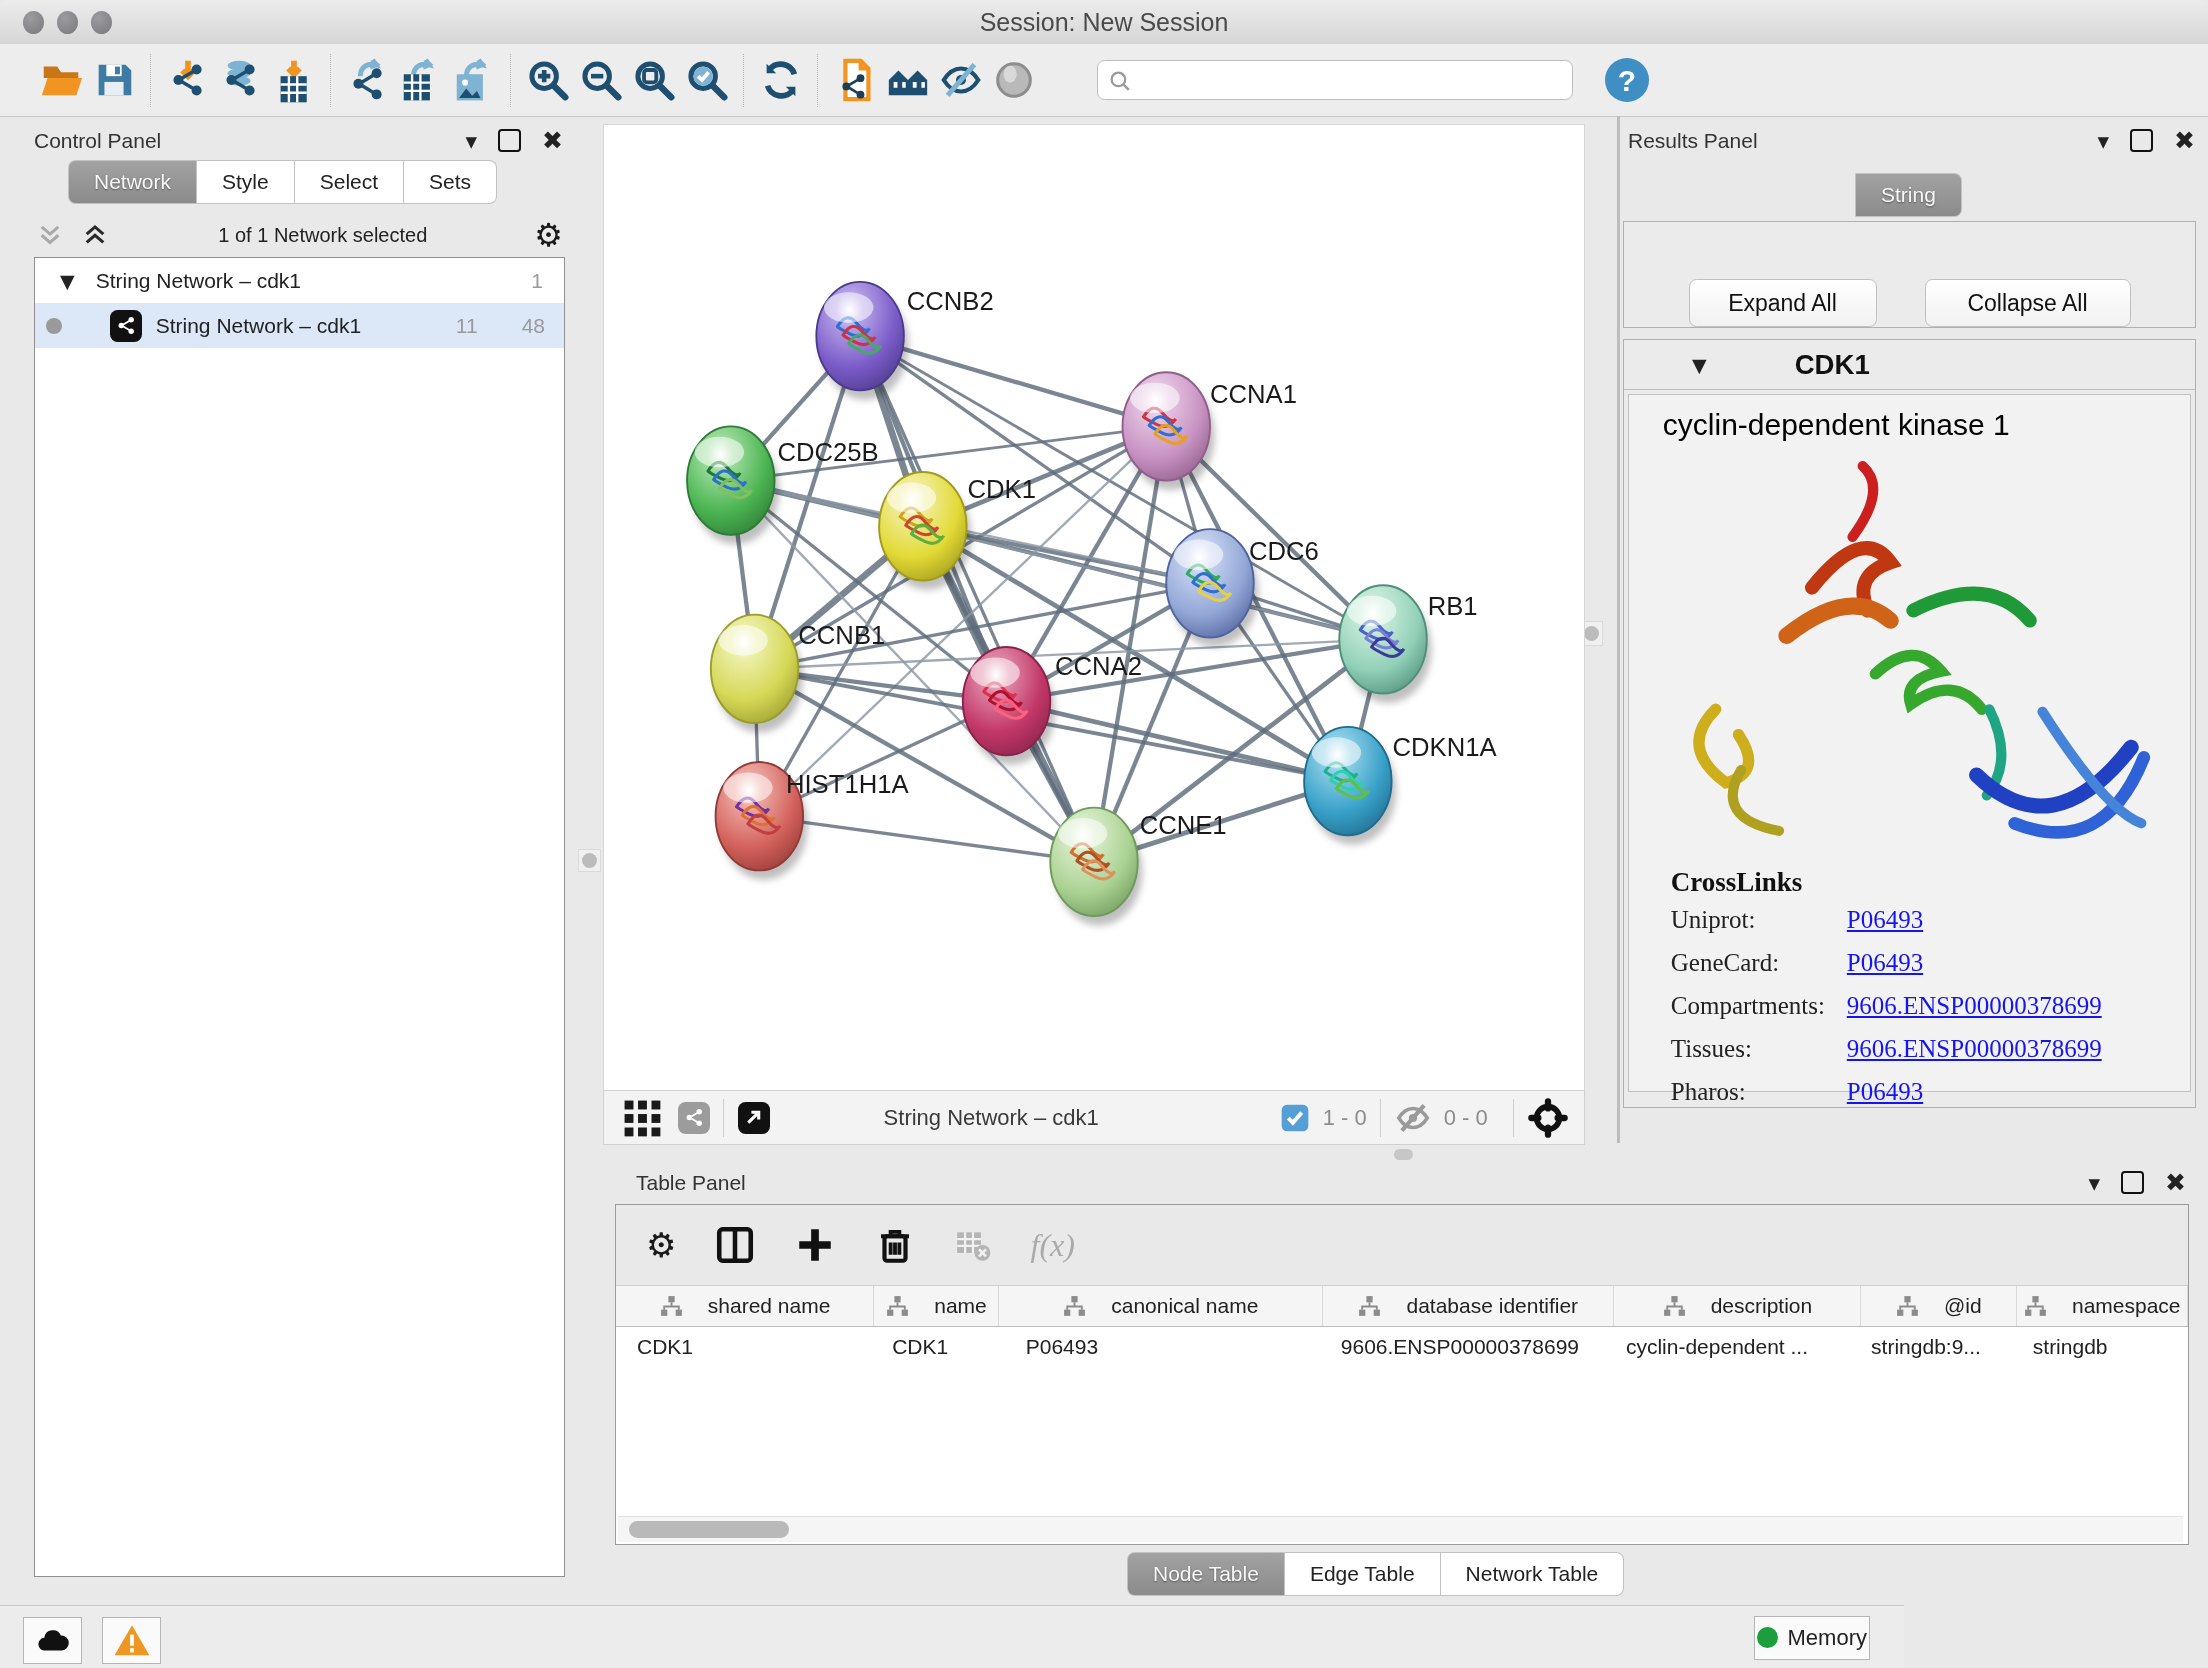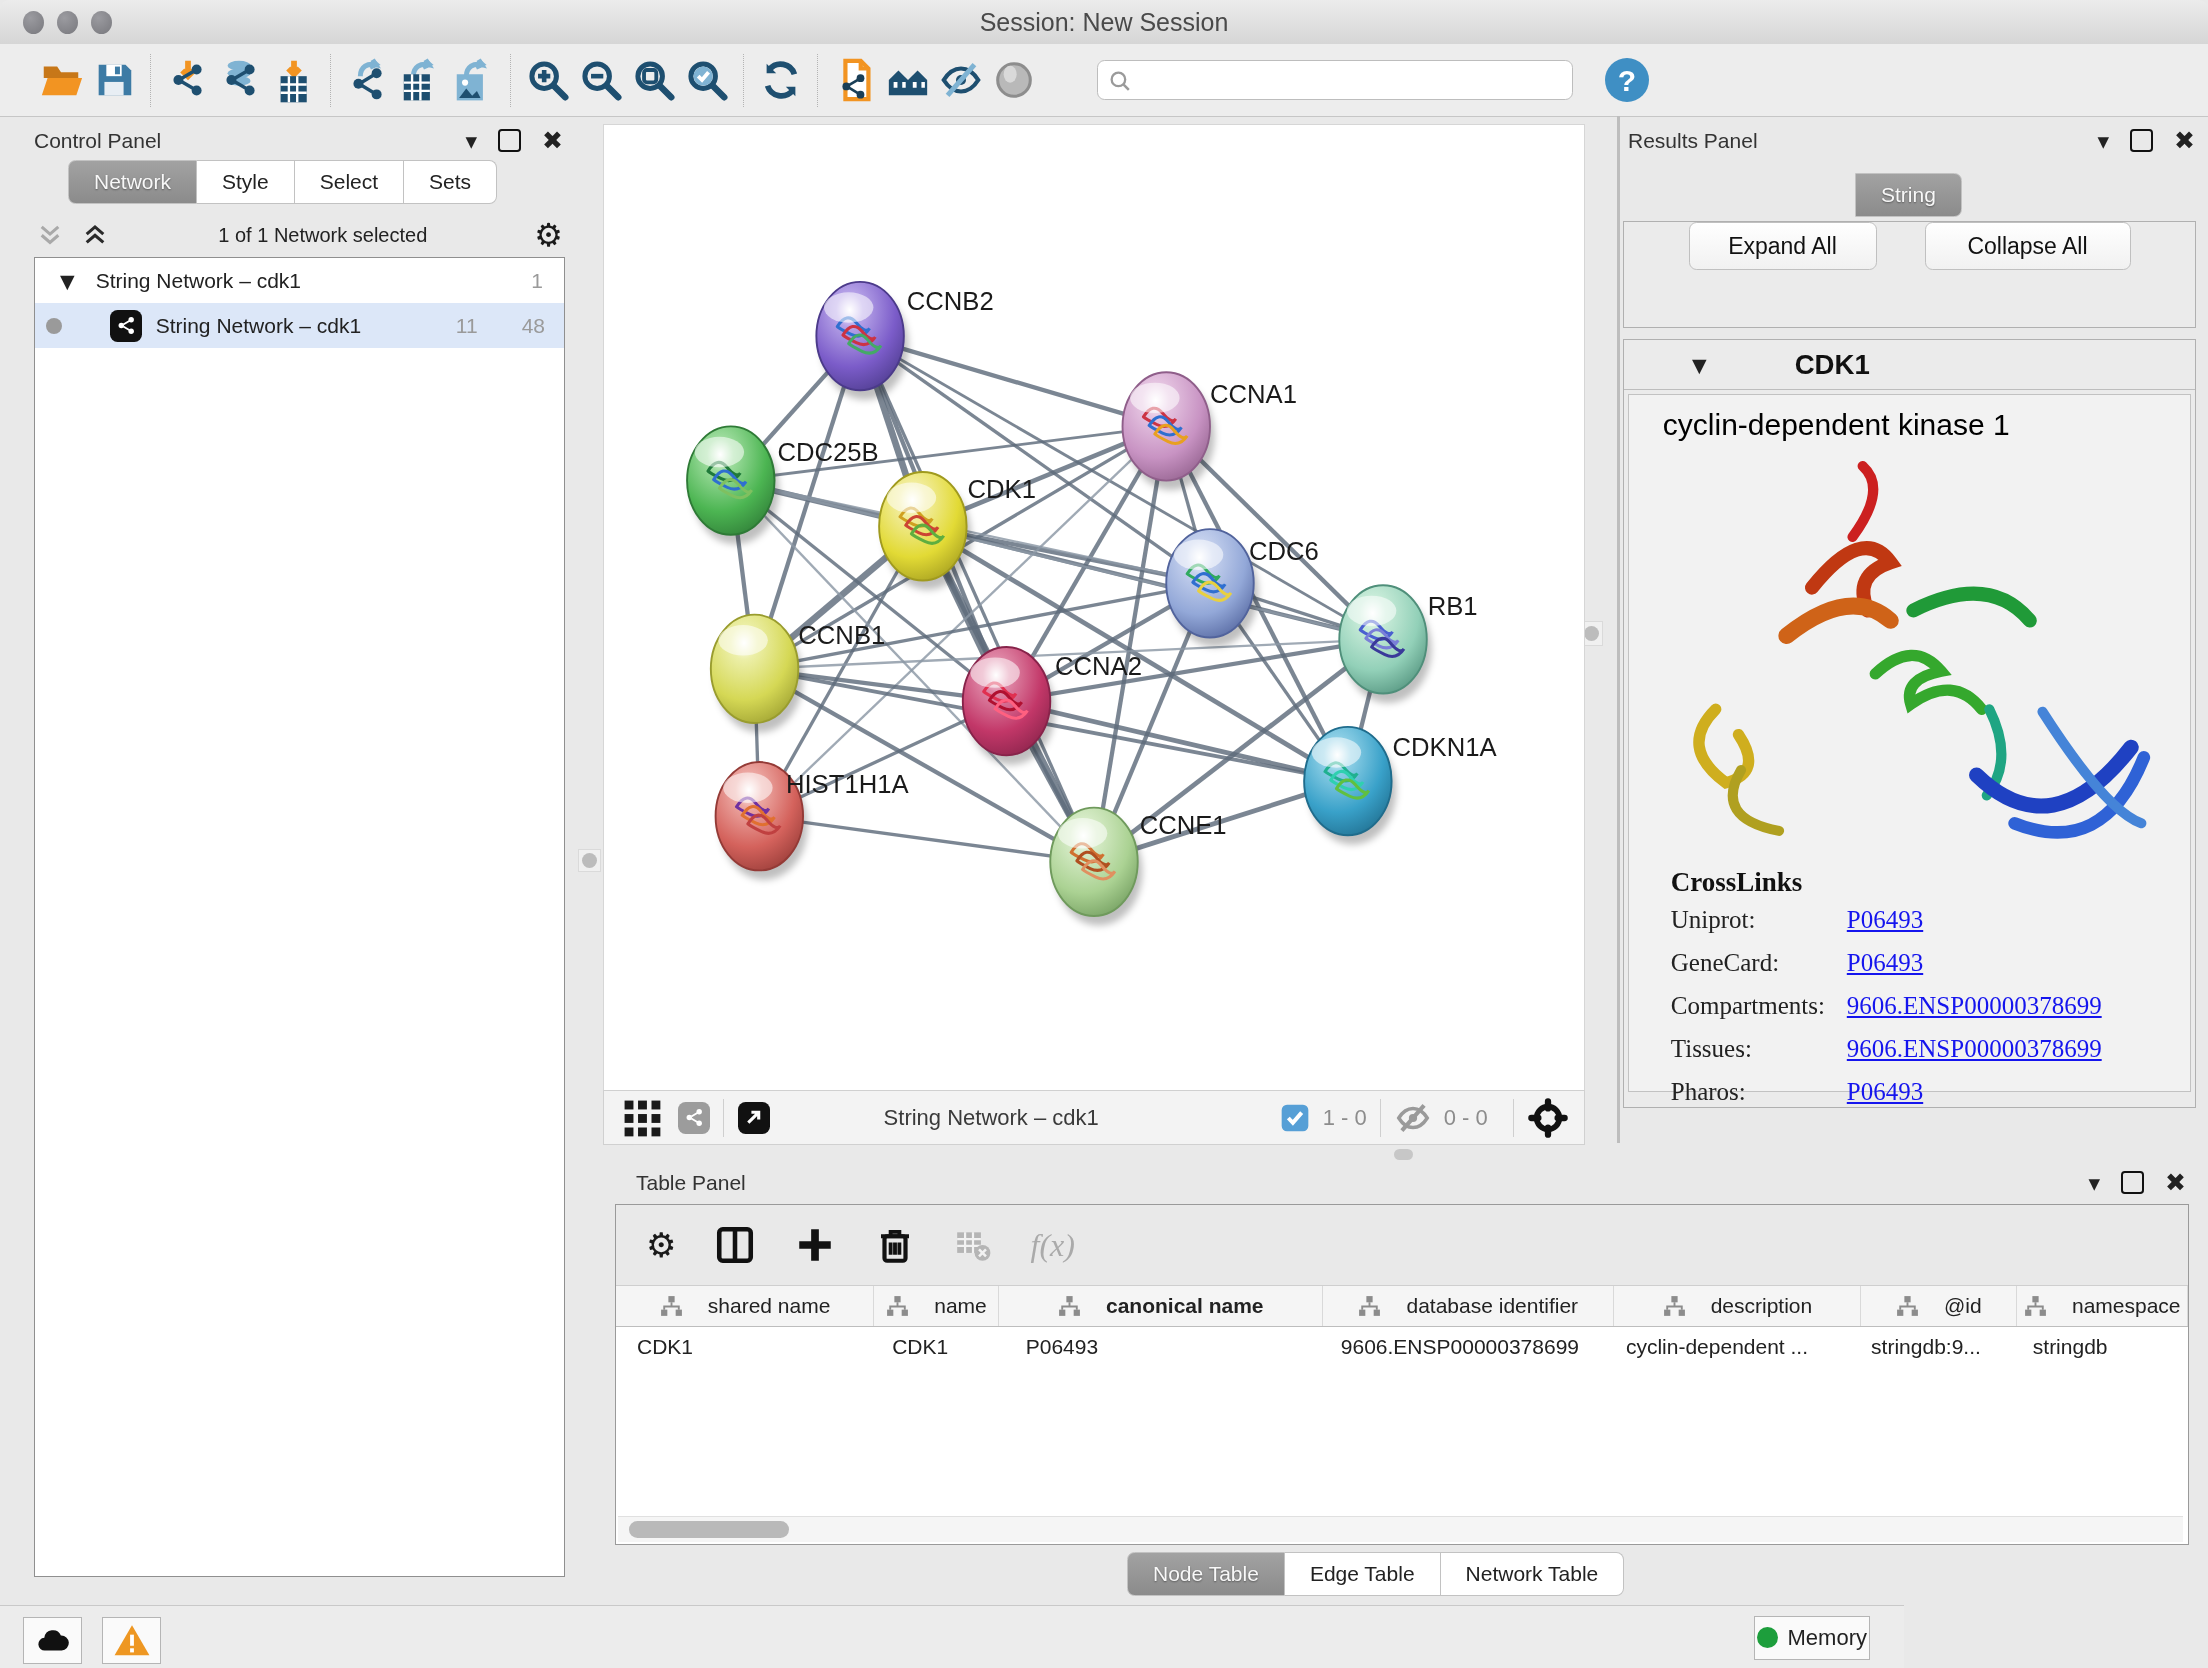--- a/index.html
+++ b/index.html
@@ -603,21 +603,21 @@
     <span class="panel-title">Results Panel</span>
     <span class="ph-icons">
       <span class="glyph icon-btn" style="font-size:23px">▾</span>
       <span class="ph-max icon-btn"></span>
       <span class="glyph icon-btn" style="font-size:25px;font-weight:bold">✖</span>
     </span>
   </div>
   <div class="abs tabs" style="left:1855px;top:173px">
     <span class="tab sel">String</span>
   </div>
-  <div class="abs rp-box" style="left:1623px;top:221px;width:571px;height:105px;display:flex;align-items:flex-start;justify-content:center;gap:48px;">
+  <div class="abs rp-box" style="left:1623px;top:221px;width:571px;height:105px;display:flex;align-items:flex-end;justify-content:center;gap:48px;">
     <span class="btn" style="width:186px;height:46px">Expand All</span>
     <span class="btn" style="width:204px;height:46px">Collapse All</span>
   </div>
   <div class="abs rp-box" style="left:1623px;top:339px;width:571px;height:767px;">
     <div style="height:49px;display:flex;align-items:center;border-bottom:1px solid #bdbdbd;">
       <span class="glyph" style="margin-left:68px;font-size:19px">▼</span>
       <span id="rp-gene-name" style="margin-left:88px">CDK1</span>
     </div>
     <div style="margin:3.8px;border:1px solid #c2c2c2;background:#f2f2f2;height:696px;">
       <div id="rp-desc" style="padding:13.3px 0 0 34px">cyclin-dependent kinase 1</div>
@@ -723,21 +723,21 @@
             <span>
               <svg width="25" height="25" viewBox="0 0 24 24" fill="none">
                 <rect x="9" y="2" width="6" height="6" fill="#8c8c8c"></rect>
                 <rect x="2" y="15" width="6" height="6" fill="#8c8c8c"></rect>
                 <rect x="16" y="15" width="6" height="6" fill="#8c8c8c"></rect>
                 <path d="M12 8v4M5 15v-3h14v3" stroke="#8c8c8c" stroke-width="1.8" fill="none"></path>
               </svg>
             </span>
             <span>name</span>
           </div>
-          <div class="th" style="width: 324px; font-weight: bold;">
+          <div class="th" style="width: 324px;">
             <span>
               <svg width="25" height="25" viewBox="0 0 24 24" fill="none">
                 <rect x="9" y="2" width="6" height="6" fill="#8c8c8c"></rect>
                 <rect x="2" y="15" width="6" height="6" fill="#8c8c8c"></rect>
                 <rect x="16" y="15" width="6" height="6" fill="#8c8c8c"></rect>
                 <path d="M12 8v4M5 15v-3h14v3" stroke="#8c8c8c" stroke-width="1.8" fill="none"></path>
               </svg>
             </span>
             <span>canonical name</span>
           </div>

